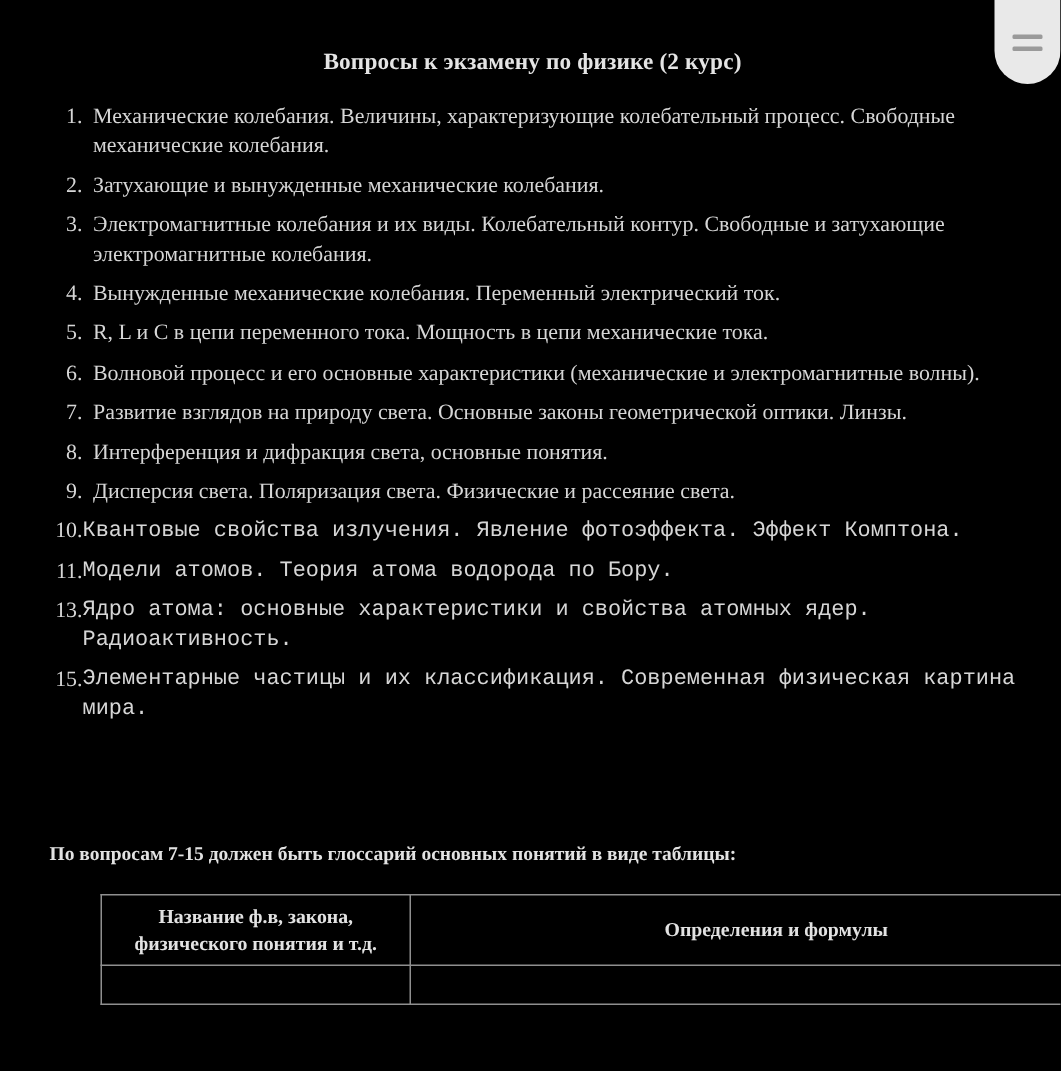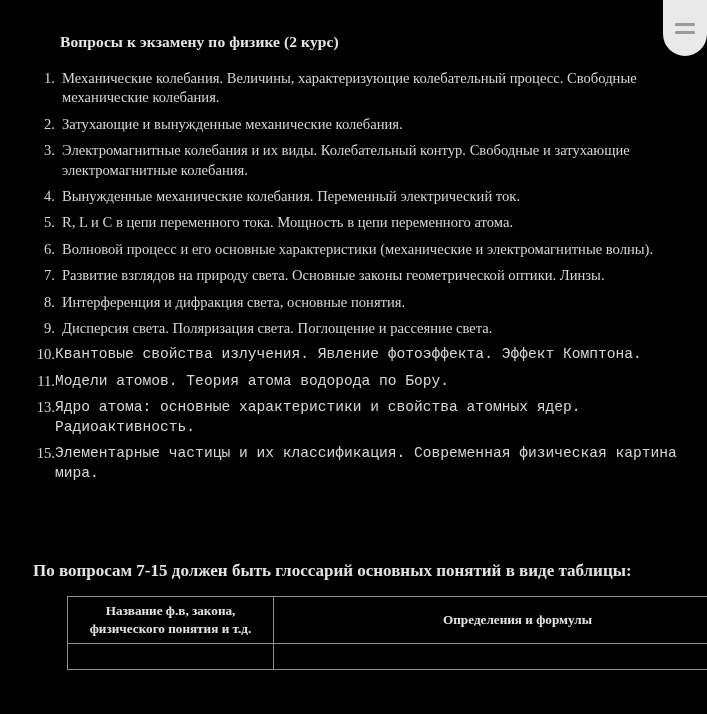--- a/index.html
+++ b/index.html
@@ -47,20 +47,21 @@
     position: absolute;
     top: 0;
     left: 0;
     width: 707px;
     height: 714px;
     padding: 0;
     box-sizing: border-box;
   }
 
   .doc-title {
+    text-align: center;
     font-weight: bold;
     font-size: 15.5px;
     letter-spacing: 0.1px;
     color: #e4e4e4;
     margin: 0;
     padding: 33px 57px 0 60px;
   }
 
   
   .question-list {
@@ -102,21 +103,21 @@
     padding-left: 0px;
     font-family: Liberation Mono, monospace;
   }
 
   
   .glossary-note {
     position: absolute;
     top: 561px;
     left: 33px;
     font-weight: bold;
-    font-size: 17px;
+    font-size: 13px;
     color: #e2e2e2;
     white-space: nowrap;
   }
 
   
   .glossary-table {
     position: absolute;
     top: 596px;
     left: 67px;
     width: 695px;
@@ -163,37 +164,37 @@
       <li class="question-item narrow">
         <span class="q-num">3.</span>
         <span class="q-text">Электромагнитные колебания и их виды. Колебательный контур. Свободные и затухающие электромагнитные колебания.</span>
       </li>
       <li class="question-item narrow">
         <span class="q-num">4.</span>
         <span class="q-text">Вынужденные механические колебания. Переменный электрический ток.</span>
       </li>
       <li class="question-item narrow">
         <span class="q-num">5.</span>
-        <span class="q-text">R, L и C в цепи переменного тока. Мощность в цепи переменного атома.</span>
+        <span class="q-text">R, L и C в цепи переменного тока. Мощность в цепи механические тока.</span>
       </li>
       <li class="question-item narrow">
         <span class="q-num">6.</span>
         <span class="q-text">Волновой процесс и его основные характеристики (механические и электромагнитные волны).</span>
       </li>
       <li class="question-item narrow">
         <span class="q-num">7.</span>
         <span class="q-text">Развитие взглядов на природу света. Основные законы геометрической оптики. Линзы.</span>
       </li>
       <li class="question-item narrow">
         <span class="q-num">8.</span>
         <span class="q-text">Интерференция и дифракция света, основные понятия.</span>
       </li>
       <li class="question-item narrow">
         <span class="q-num">9.</span>
-        <span class="q-text">Дисперсия света. Поляризация света. Поглощение и рассеяние света.</span>
+        <span class="q-text">Дисперсия света. Поляризация света. Физические и рассеяние света.</span>
       </li>
       <li class="question-item wide-num">
         <span class="q-num wide">10.</span>
         <span class="q-text">Квантовые свойства излучения. Явление фотоэффекта. Эффект Комптона.</span>
       </li>
       <li class="question-item wide-num">
         <span class="q-num wide">11.</span>
         <span class="q-text">Модели атомов. Теория атома водорода по Бору.</span>
       </li>
       <li class="question-item wide-num">

